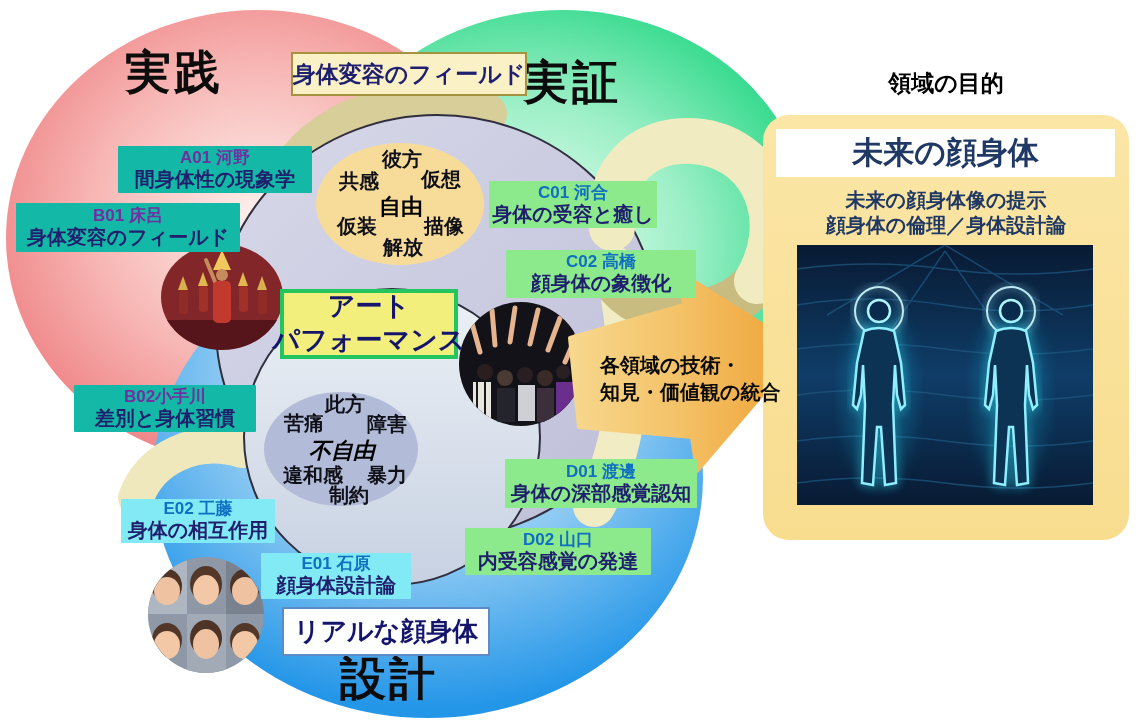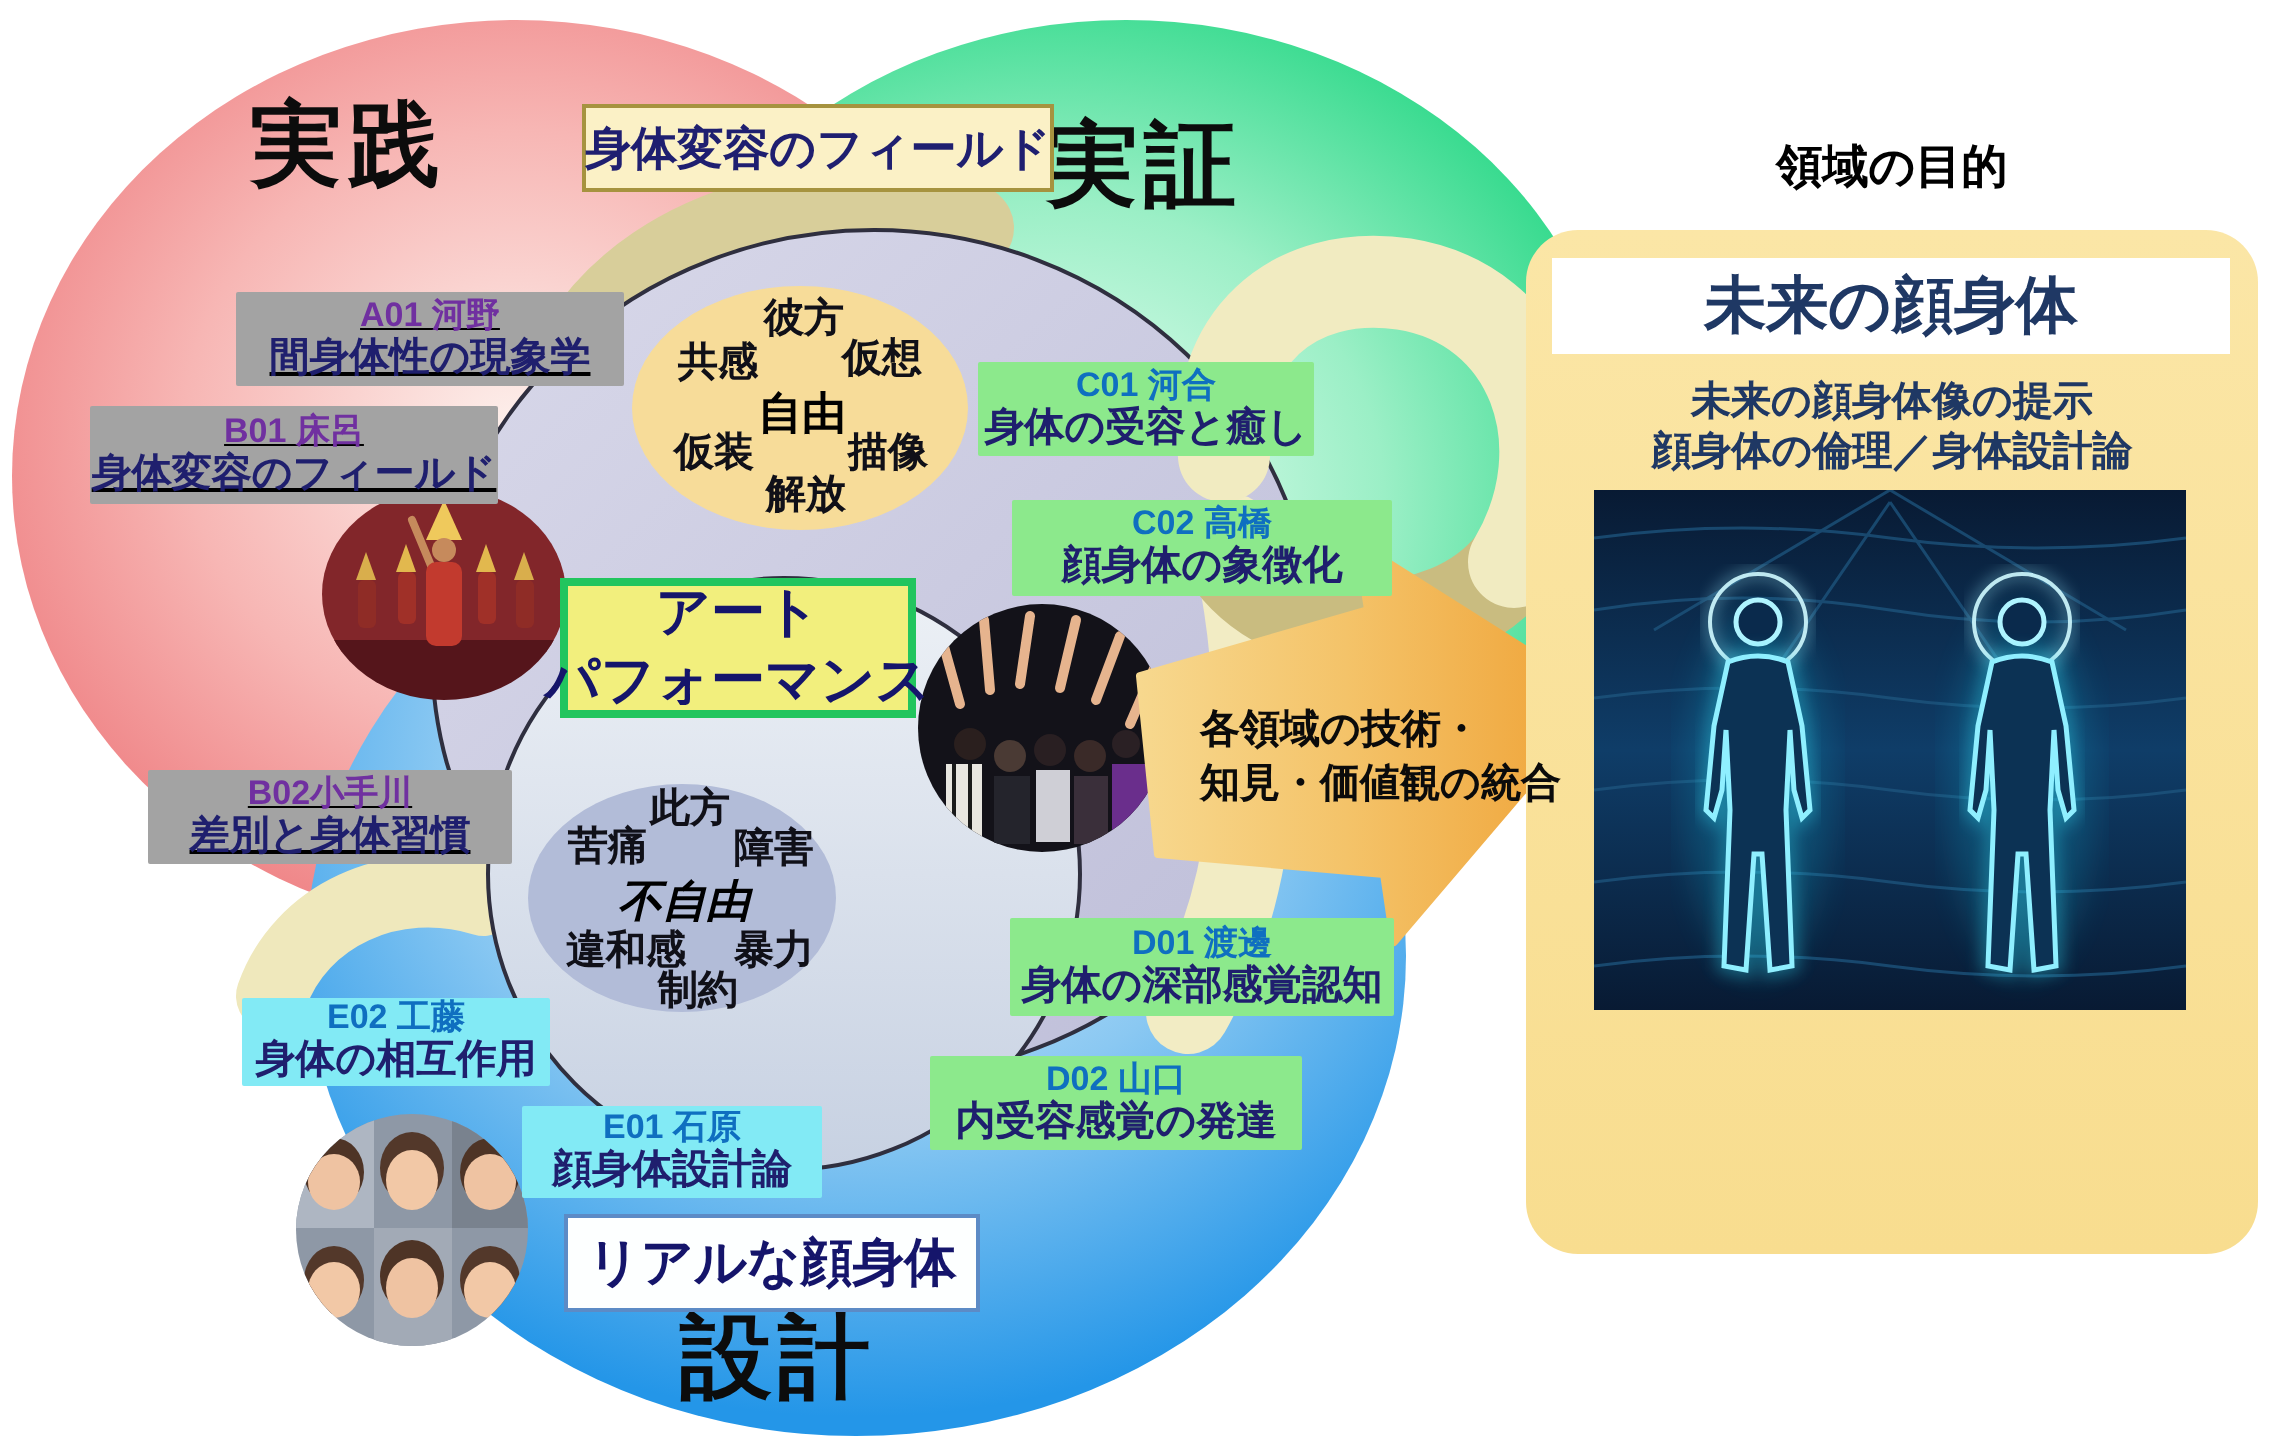--- a/index.html
+++ b/index.html
@@ -6,34 +6,34 @@
   #stage{position:relative;width:1147px;height:720px;overflow:hidden;background:#fff;
          font-family:"Liberation Sans","DejaVu Sans",sans-serif;}
   #bg{position:absolute;left:0;top:0;}
   .region-title{position:absolute;font-weight:bold;font-size:46px;color:#0c0c0c;letter-spacing:3px;z-index:6;white-space:nowrap;}
   .word{position:absolute;transform:translate(-50%,-50%);font-weight:bold;font-size:20px;color:#101018;z-index:5;white-space:nowrap;}
   .word.big{font-size:22px;color:#000;}
   .gbox{position:absolute;display:flex;flex-direction:column;align-items:center;justify-content:center;
         text-align:center;line-height:1.18;z-index:6;border-radius:1px;}
   .gbox .code{font-size:17px;font-weight:bold;}
   .gbox .theme{font-size:20px;font-weight:bold;color:#1F1F6E;white-space:nowrap;}
-  .gbox.pink{background:#a3a3a3;text-decoration:underline;}
+  .gbox.pink{background:#14b8a6;}
   .gbox.green{background:#8CE98C;}
   .gbox.cyan{background:#82EAF5;}
   .gbox.pink .code{color:#7030A0;}
   .gbox.green .code,.gbox.cyan .code{color:#0F6FC0;}
   .titlebox{position:absolute;left:291px;top:52px;width:232px;height:40px;display:flex;align-items:center;justify-content:center;
         background:#FBF1C6;border:2px solid #A6933F;color:#1F1F70;font-size:23px;font-weight:bold;z-index:6;white-space:nowrap;}
   .artbox{position:absolute;left:280px;top:289px;width:170px;height:62px;display:flex;flex-direction:column;align-items:center;justify-content:center;
         background:#F2EF7D;border:4px solid #22c55e;color:#15156B;font-size:27px;font-weight:bold;line-height:1.25;z-index:6;white-space:nowrap;}
   .realbox{position:absolute;left:282px;top:607px;width:204px;height:45px;display:flex;align-items:center;justify-content:center;
         background:#FDFFFF;border:2px solid #5C8BC6;color:#15156B;font-size:26px;font-weight:bold;z-index:6;white-space:nowrap;}
   .caption{position:absolute;left:600px;top:352px;font-size:20px;font-weight:bold;color:#0b0b0b;line-height:27px;z-index:6;white-space:nowrap;}
   .goal-heading{position:absolute;left:763px;top:68px;width:366px;text-align:center;font-size:23px;font-weight:bold;color:#000;z-index:6;}
-  .panel{position:absolute;left:763px;top:115px;width:366px;height:512px;border-radius:26px;
+  .panel{position:absolute;left:763px;top:115px;width:366px;height:425px;border-radius:26px;
         background:linear-gradient(180deg,#FBE6A6,#F8DD8F);z-index:4;}
   .panel-title{position:absolute;left:13px;top:14px;width:339px;height:48px;background:#ffffff;display:flex;align-items:center;justify-content:center;
         color:#1F3864;font-size:31px;font-weight:bold;white-space:nowrap;}
   .panel-sub{position:absolute;left:0;width:100%;text-align:center;color:#1F3864;font-size:20px;font-weight:bold;white-space:nowrap;}
   .panel-img{position:absolute;left:34px;top:130px;width:296px;height:260px;}
 </style>
 </head>
 <body>
 
 <div id="stage">
@@ -193,21 +193,21 @@
   <span class="word" style="left:387px;top:424px;">障害</span>
   <span class="word big" style="left:342px;top:451px;font-style:italic;">不自由</span>
   <span class="word" style="left:313px;top:475px;">違和感</span>
   <span class="word" style="left:387px;top:475px;">暴力</span>
   <span class="word" style="left:349px;top:495px;">制約</span>
 
   <div class="gbox pink" style="left:118px;top:146px;width:194px;height:47px;">
     <span class="code">A01 河野</span>
     <span class="theme">間身体性の現象学</span>
   </div>
-  <div class="gbox pink" style="left:16px;top:203px;width:204px;height:49px;margin-left:29px;">
+  <div class="gbox pink" style="left:16px;top:203px;width:224px;height:49px;">
     <span class="code">B01 床呂</span>
     <span class="theme">身体変容のフィールド</span>
   </div>
   <div class="gbox pink" style="left:74px;top:385px;width:182px;height:47px;">
     <span class="code">B02小手川</span>
     <span class="theme">差別と身体習慣</span>
   </div>
   <div class="gbox green" style="left:489px;top:181px;width:168px;height:47px;">
     <span class="code">C01 河合</span>
     <span class="theme">身体の受容と癒し</span>

